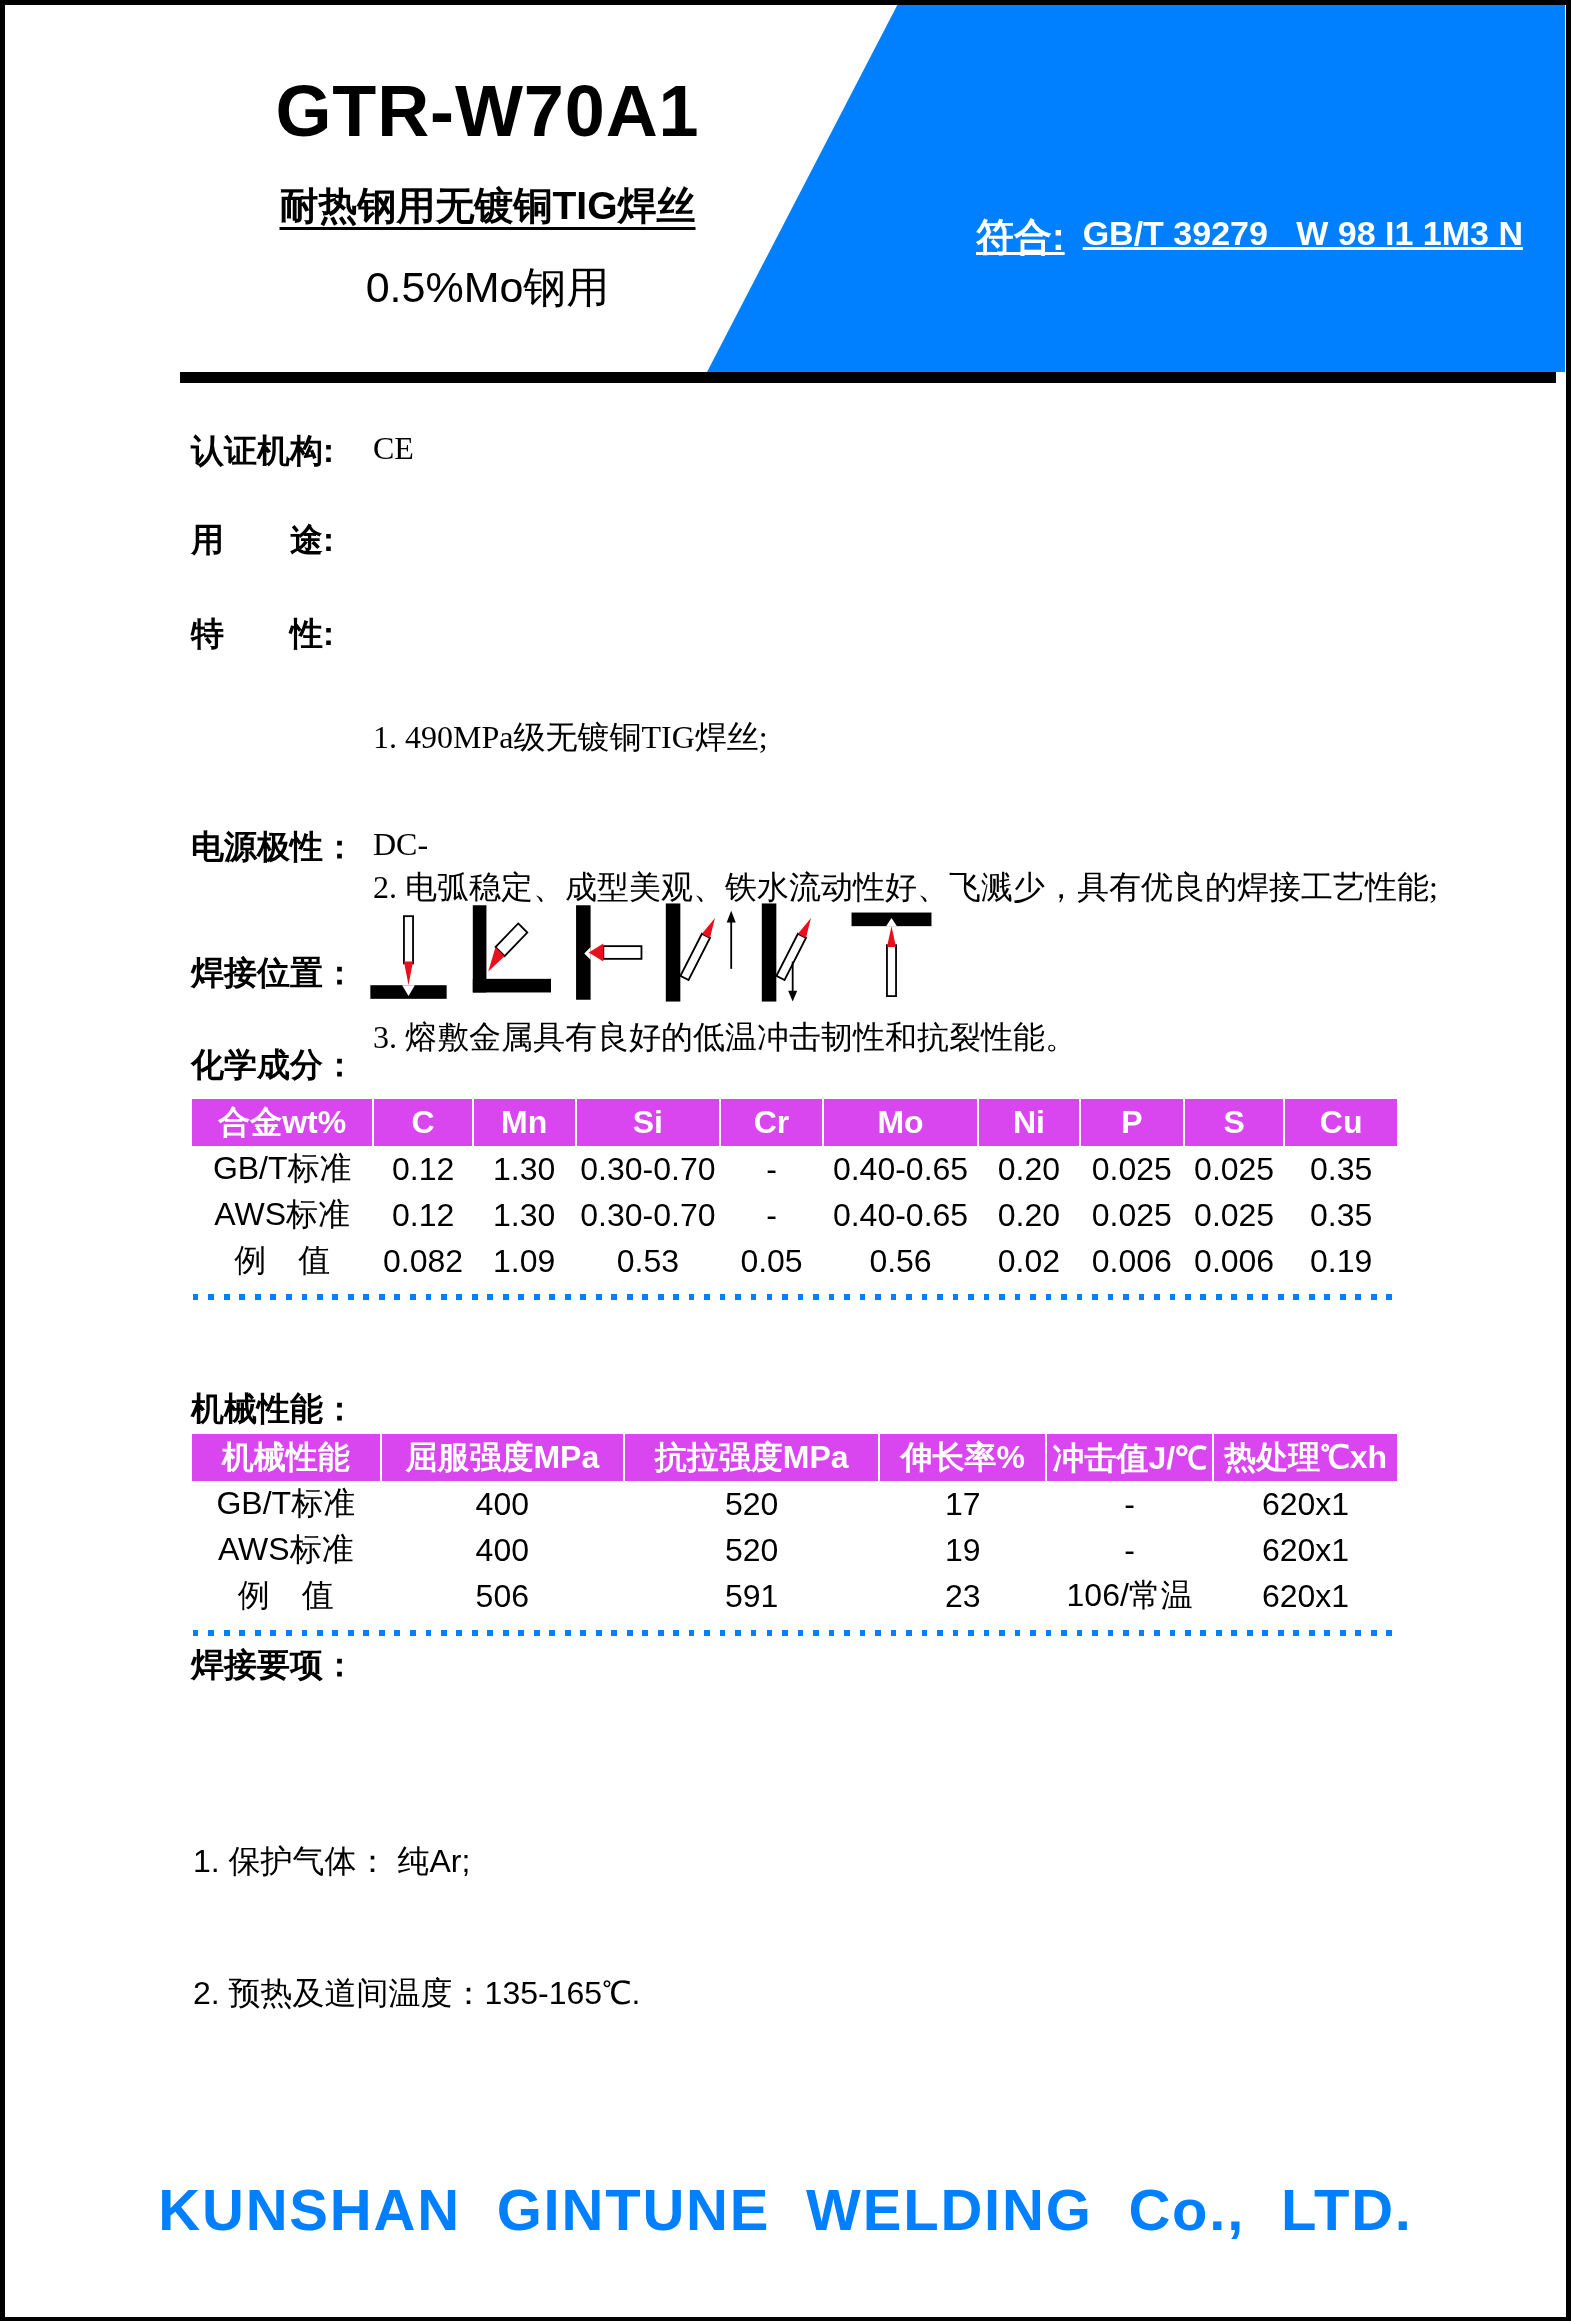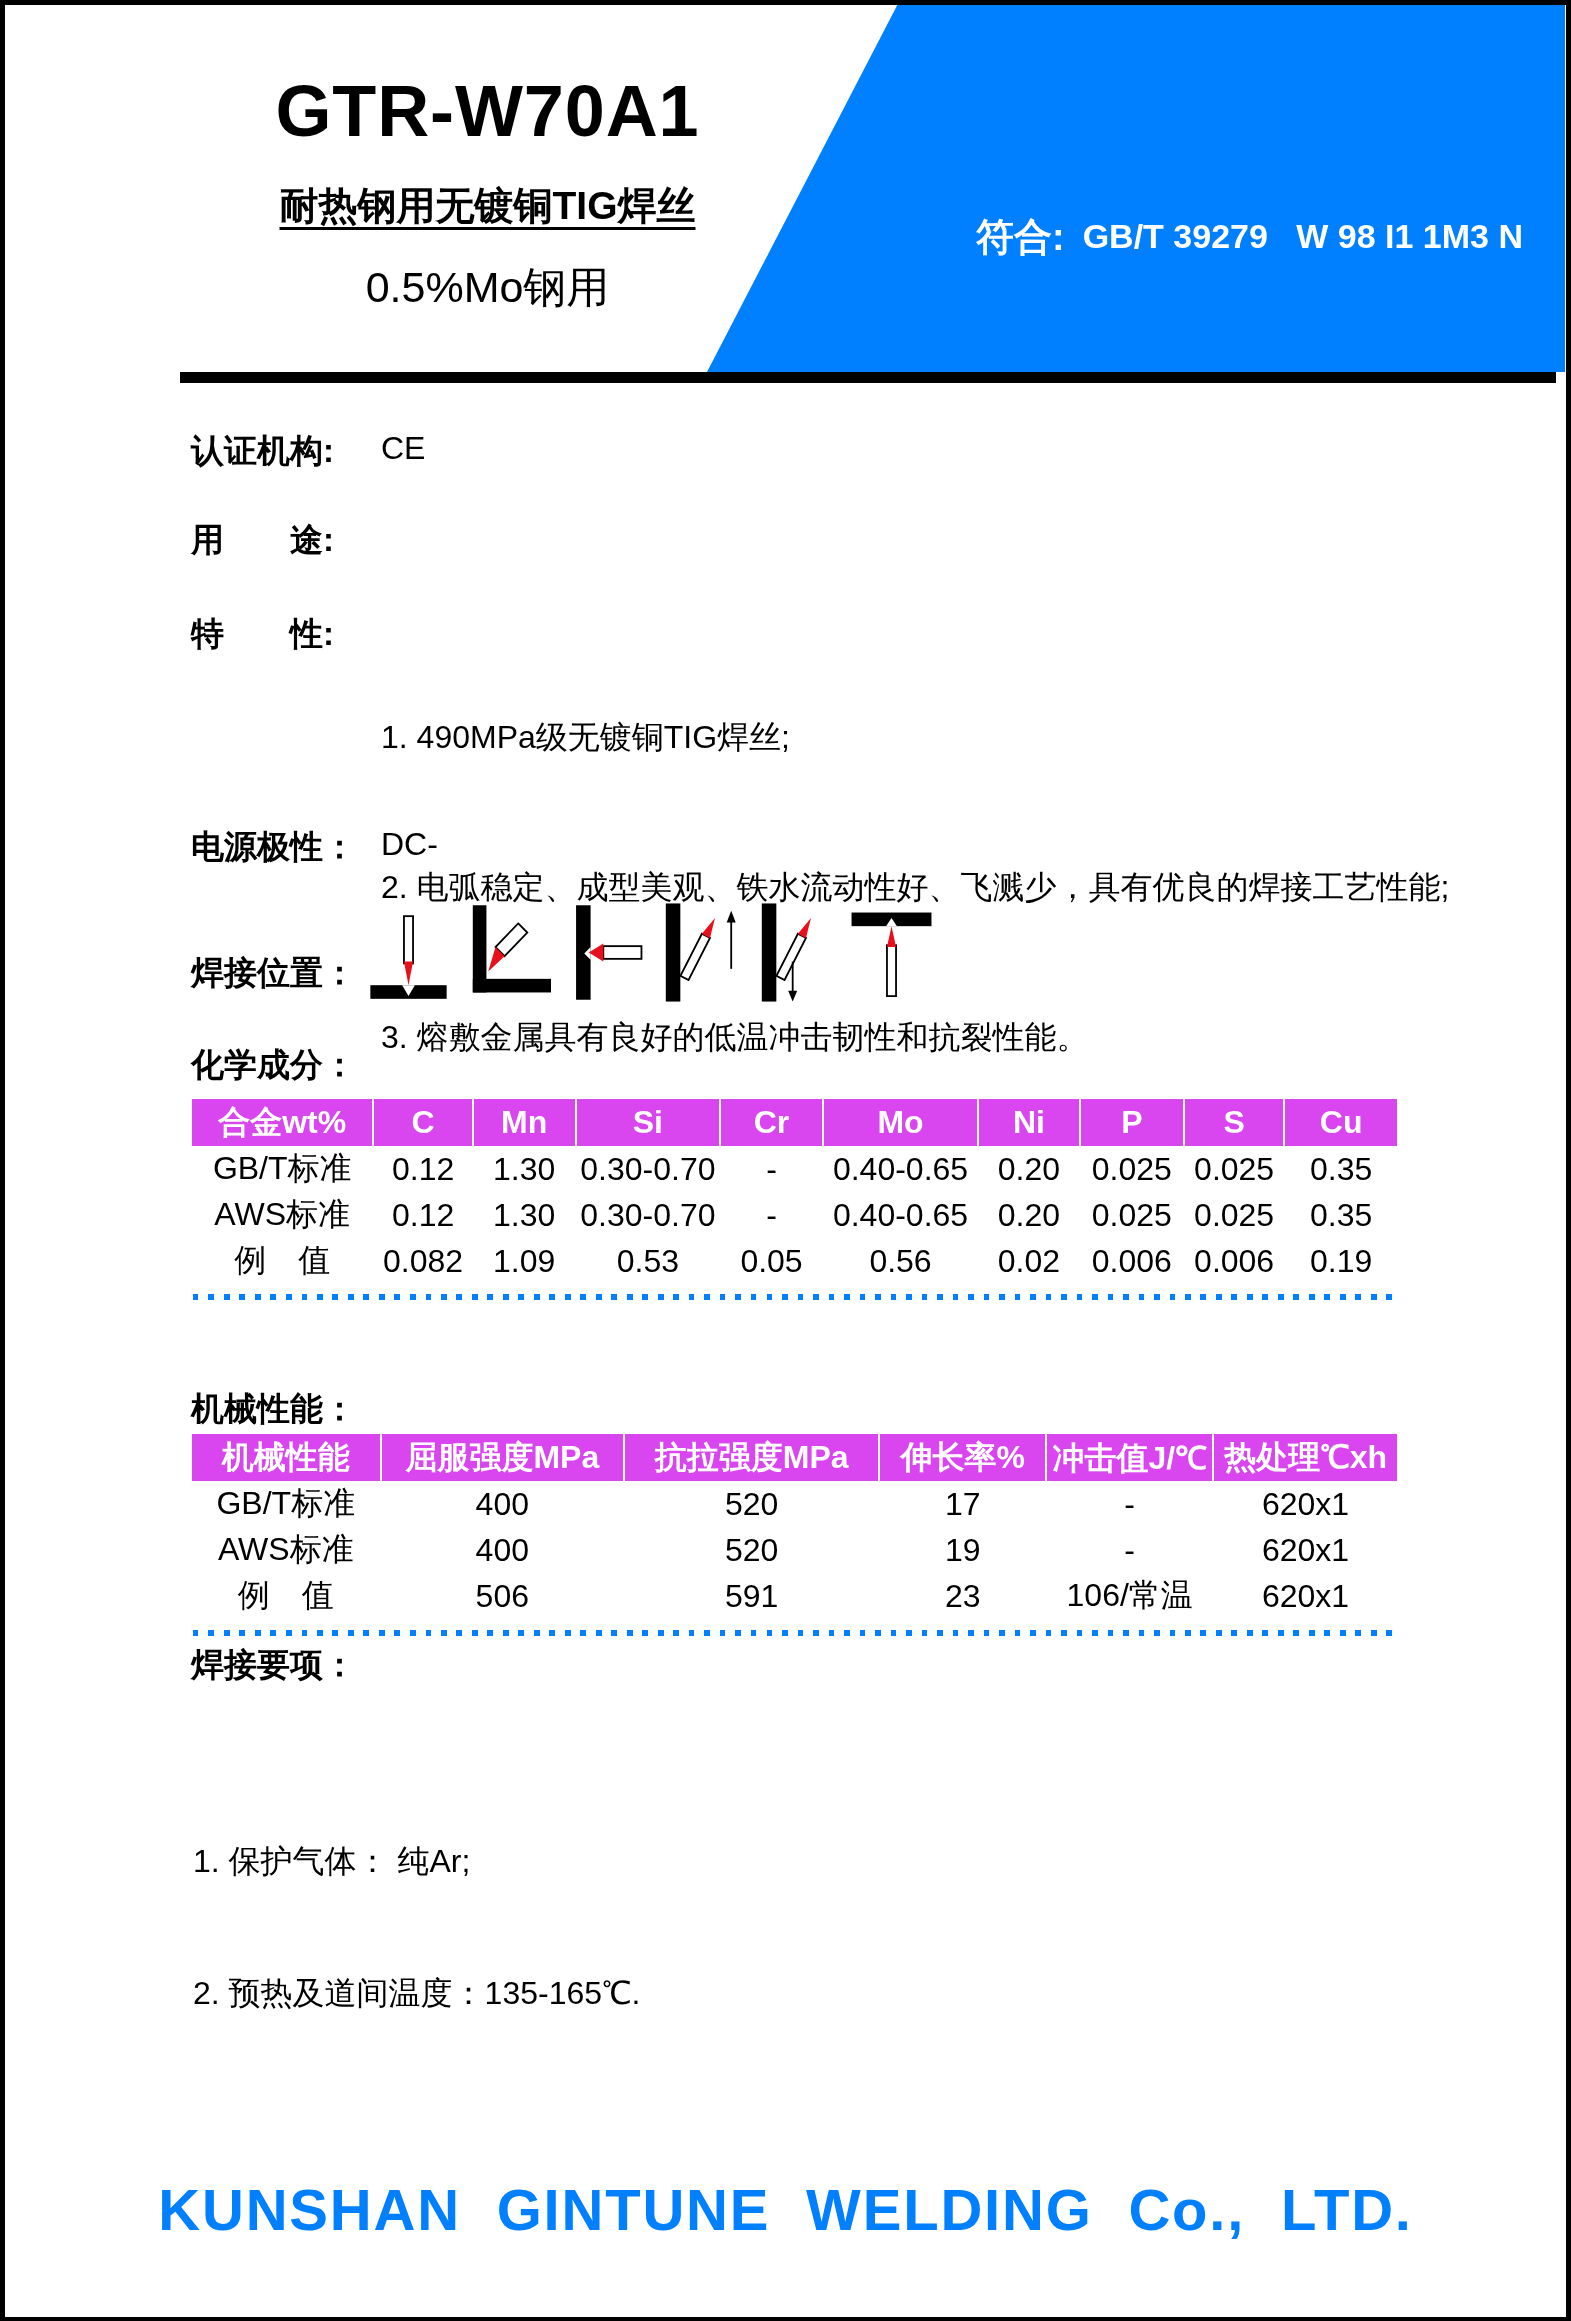--- a/index.html
+++ b/index.html
@@ -12,35 +12,35 @@
   
   .banner {
     position:absolute; left:0; top:0; width:1560px; height:367px;
     background:#0080FF;
     clip-path:polygon(57.2% 0, 100% 0, 100% 100%, 45.0% 100%);
   }
   .banner-text {
     position:absolute; left:971px; top:84px; color:#fff; font-weight:bold;
     font-size:34px; line-height:1.70; white-space:pre;
   }
-  .std-row { display:flex; align-items:center; }
+  .std-row { display:flex; align-items:flex-start;text-decoration:underline; }
   .std-label { font-size:38px; margin-right:18px; }
   .pad1 { padding-left:114px; }
   .pad2 { padding-left:175px; }
   .header-left { position:absolute; left:180px; top:65px; width:605px; text-align:center; }
   .title { font-size:72px; font-weight:bold; letter-spacing:0.9px; }
   .subtitle {
     margin-top:27px; font-size:39px; font-weight:bold;
     text-decoration:underline; text-decoration-thickness:2.7px; text-underline-offset:8.2px;
   }
   .grade { margin-top:25.5px; font-size:43px; }
   .header-rule { position:absolute; left:175px; top:367px; width:1376px; height:11px; background:#000; }
   
   .lbl { position:absolute; left:186px; font-size:33px; font-weight:bold; white-space:pre; }
-  .val { position:absolute; left:376px; font-size:32px; white-space:pre; }
+  .val { position:absolute; left:368px; font-size:32px; white-space:pre;font-family:Liberation Serif, serif; }
   .multiline { line-height:50px; }
   .notes-body { position:absolute; left:188px; font-size:32px; line-height:44px; white-space:pre; }
   
   .pos-icons { position:absolute; left:358px; top:893px; display:flex; gap:5.5px; }
   .pos-icons svg { display:block; }
   
   .dtable {
     position:absolute; left:185px; width:1209px;
     border-collapse:separate; border-spacing:2.7px 0; table-layout:fixed;
     text-align:center; font-size:32px;

